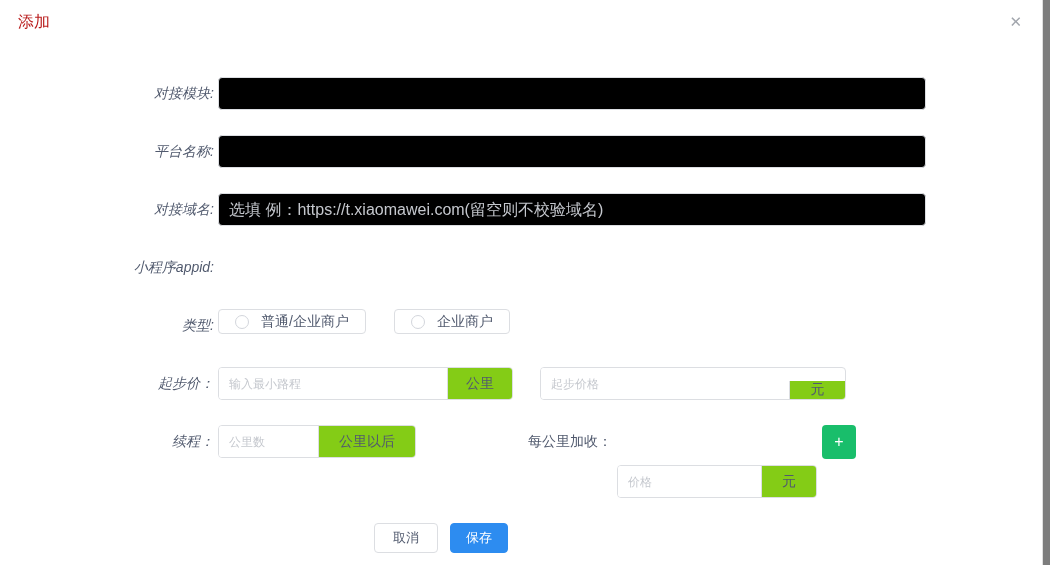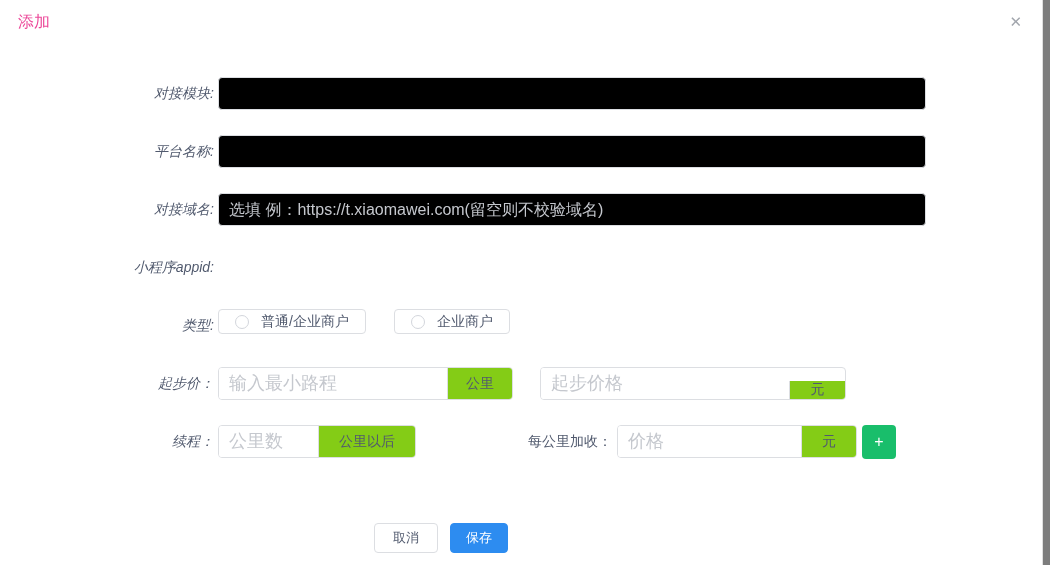--- a/index.html
+++ b/index.html
@@ -7,21 +7,21 @@
   body {
     font-family: "Liberation Sans", "DejaVu Sans", sans-serif;
     background: #ffffff;
     position: relative;
     overflow: hidden;
     color: #515a6e;
   }
   .dialog { position: absolute; inset: 0; background: #fff; }
   .dialog-title {
     position: absolute; left: 18px; top: 12px;
-    font-size: 16px; color: #ec4899;
+    font-size: 16px; color: #b91c1c;
   }
   .close-btn {
     position: absolute; right: 26px; top: 10px;
     font-size: 15px; color: #a2a6ad; cursor: pointer;
     line-height: 20px; padding: 2px;
   }
   .form { position: absolute; top: 77px; left: 0; right: 0; }
   .form-row { display: flex; margin-bottom: 25px; height: 33px; }
   .form-label {
     width: 218px; text-align: right; padding-right: 4px;
@@ -48,21 +48,21 @@
     margin-right: 12px; flex: 0 0 14px;
   }
   .radio-label { font-size: 14px; color: #515a6e; white-space: nowrap; }
   .input-group {
     display: flex; height: 33px;
     border: 1px solid #dcdee2; border-radius: 4px;
     overflow: hidden; background: #fff;
   }
   .input-group input {
     border: none; outline: none; height: 100%;
-    font-size: 18px; color: #515a6e; padding: 0 10px;
+    font-size: 12px; color: #515a6e; padding: 0 10px;
     font-family: "Liberation Sans", "DejaVu Sans", sans-serif;
     min-width: 0;
   }
   .input-append {
     background: #84cc16; border-left: 1px solid #dcdee2;
     display: flex; align-items: center; justify-content: center;
     font-size: 14px; color: #515a6e; white-space: nowrap;
   }
   .inline-label {
     font-size: 14px; color: #515a6e; line-height: 33px; white-space: nowrap;
@@ -146,21 +146,21 @@
       </div>
     </div>
 
     <div class="form-row">
       <div class="form-label">续程：</div>
       <div class="input-group" style="width:198px;">
         <input type="text" style="width: 99px;" placeholder="公里数">
         <div class="input-append" style="flex:1;">公里以后</div>
       </div>
       <div class="inline-label" style="margin-left:112px;">每公里加收：</div>
-      <div class="input-group" style="width:240px; margin-left:5px;">
+      <div class="input-group" style="width:200px; margin-left:5px;margin-top:40px;">
         <input type="text" style="flex: 1 1 0%;" placeholder="价格">
         <div class="input-append" style="width:55px;">元</div>
       </div>
       <button class="add-btn">+</button>
     </div>
 
   </div>
 
   <div class="footer">
     <button class="btn btn-cancel">取消</button>

